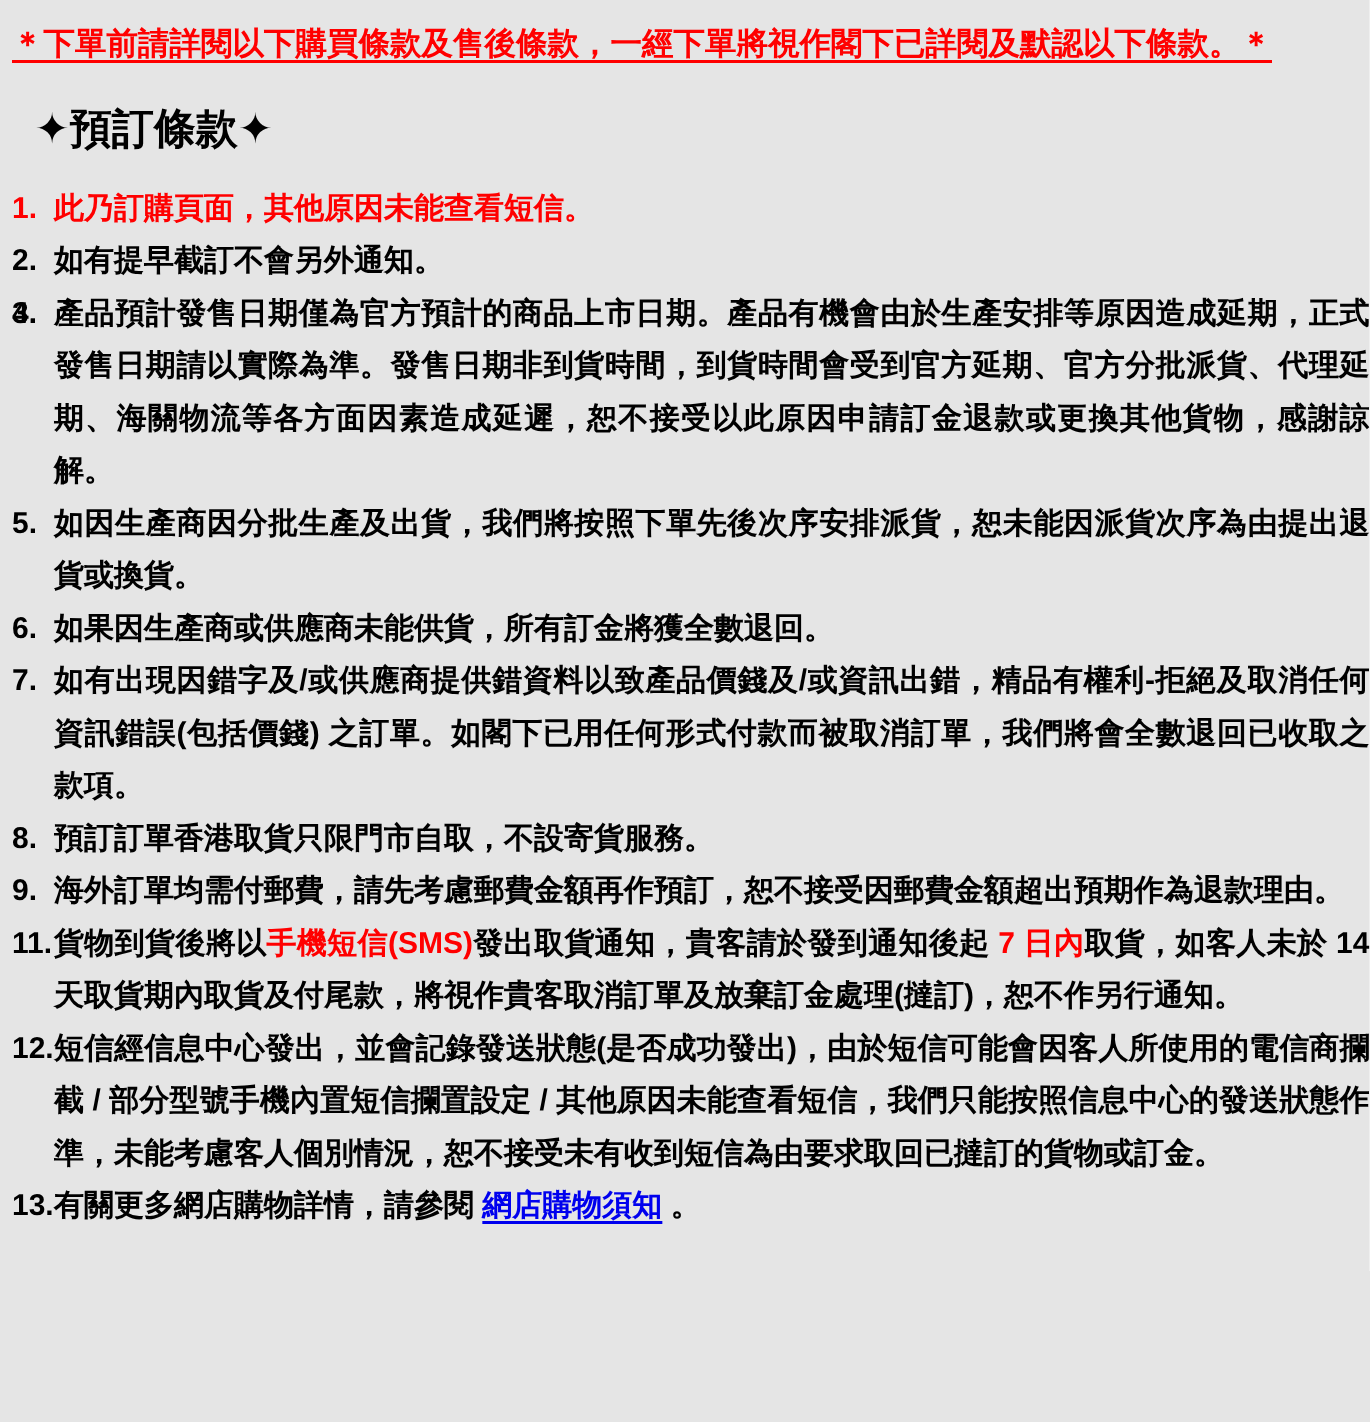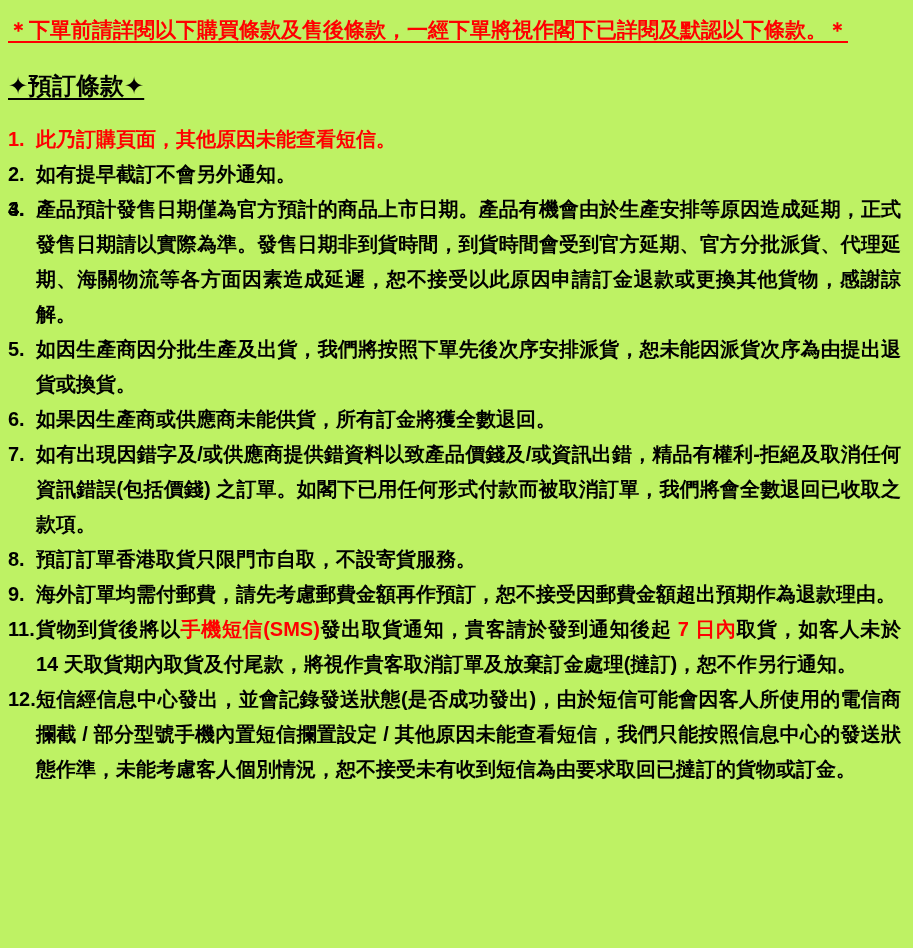--- a/index.html
+++ b/index.html
@@ -10,37 +10,36 @@
   body {
     width: 913px;
     font-family: "Liberation Sans", "DejaVu Sans", sans-serif;
     font-weight: 700;
     color: #000000;
   }
   .page {
     box-sizing: border-box;
     width: 913px;
     min-height: 948px;
-    padding: 12px 12px 16px 8px;
-    background: #bef264;
+    padding: 12px 0 16px 8px;
+    background: #e5e5e5;
   }
   .doc-header {
     margin: 2px 0 0 0;
     font-size: 21px;
     line-height: 32px;
     color: #ff0000;
     text-decoration: underline;
     text-underline-offset: 4px;
   }
   .section-title {
-    margin: 26px 0 0 0;
-    font-size: 24px;
+    margin: 26px 0 0 15px;
+    font-size: 28px;
     line-height: 28px;
     color: #000000;
-    text-decoration: underline;
     text-underline-offset: 4px;
   }
   .terms {
     margin-top: 22px;
   }
   .term {
     position: relative;
     padding-left: 28px;
     margin: 0;
     font-size: 20px;
@@ -81,14 +80,15 @@
       <div class="term"><span class="term-number">2.</span><span>如有提早截訂不會另外通知。</span></div>
       <div class="term"><span class="term-number">3.</span></div>
       <div class="term"><span class="term-number">4.</span><span>產品預計發售日期僅為官方預計的商品上市日期。產品有機會由於生產安排等原因造成延期，正式發售日期請以實際為準。發售日期非到貨時間，到貨時間會受到官方延期、官方分批派貨、代理延期、海關物流等各方面因素造成延遲，恕不接受以此原因申請訂金退款或更換其他貨物，感謝諒解。</span></div>
       <div class="term"><span class="term-number">5.</span><span>如因生產商因分批生產及出貨，我們將按照下單先後次序安排派貨，恕未能因派貨次序為由提出退貨或換貨。</span></div>
       <div class="term"><span class="term-number">6.</span><span>如果因生產商或供應商未能供貨，所有訂金將獲全數退回。</span></div>
       <div class="term"><span class="term-number">7.</span><span>如有出現因錯字及/或供應商提供錯資料以致產品價錢及/或資訊出錯，精品有權利-拒絕及取消任何資訊錯誤(包括價錢) 之訂單。如閣下已用任何形式付款而被取消訂單，我們將會全數退回已收取之款項。</span></div>
       <div class="term"><span class="term-number">8.</span><span>預訂訂單香港取貨只限門市自取，不設寄貨服務。</span></div>
       <div class="term"><span class="term-number">9.</span><span>海外訂單均需付郵費，請先考慮郵費金額再作預訂，恕不接受因郵費金額超出預期作為退款理由。</span></div>
       <div class="term"><span class="term-number">11.</span><span>貨物到貨後將以</span><span class="seg-red-underline">手機短信(SMS)</span><span>發出取貨通知，貴客請於發到通知後起 </span><span class="seg-red-underline">7 日內</span><span>取貨，如客人未於 14 天取貨期內取貨及付尾款，將視作貴客取消訂單及放棄訂金處理(撻訂)，恕不作另行通知。</span></div>
       <div class="term"><span class="term-number">12.</span><span>短信經信息中心發出，並會記錄發送狀態(是否成功發出)，由於短信可能會因客人所使用的電信商攔截 / 部分型號手機內置短信攔置設定 / 其他原因未能查看短信，我們只能按照信息中心的發送狀態作準，未能考慮客人個別情況，恕不接受未有收到短信為由要求取回已撻訂的貨物或訂金。</span></div>
+      <div class="term"><span class="term-number">13.</span><span>有關更多網店購物詳情，請參閱 </span><a class="seg-link" href="#">網店購物須知</a><span> 。</span></div>
     </div>
 </div>
 
 </body></html>

